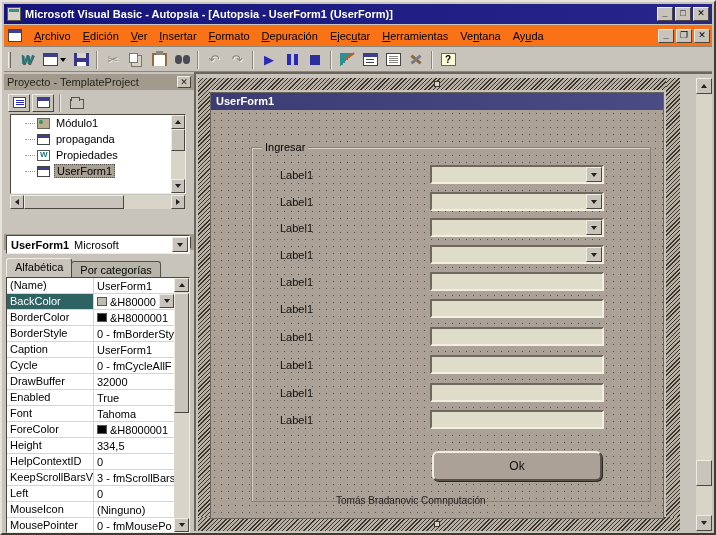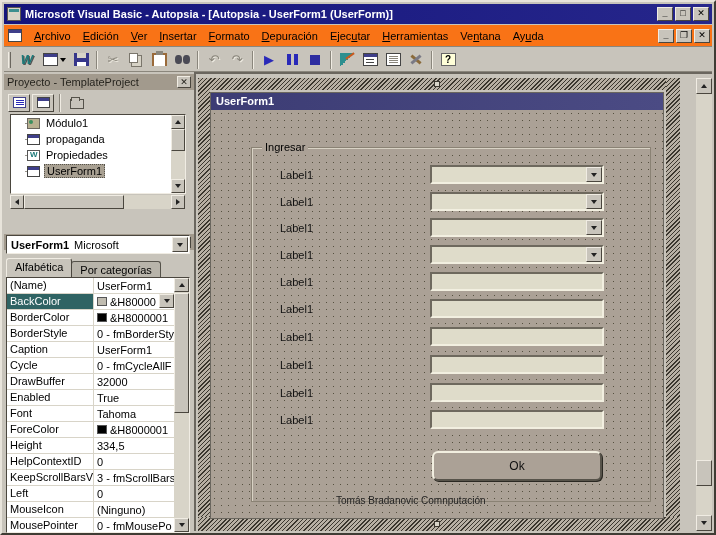--- a/index.html
+++ b/index.html
@@ -66,21 +66,21 @@
   .ptb-btn { width:22px; height:18px; display:flex; align-items:center; justify-content:center; }
   .raised { border:1px solid; border-color:#f0ece3 #4a463e #4a463e #f0ece3; background:#c8c4bb; }
   .vc-ic{width:13px;height:11px;background:#fff;border:1px solid #3f3f8a;position:relative;}
   .vc-ic::after{content:"";position:absolute;left:2px;top:2px;width:8px;height:1px;background:#2929b8;box-shadow:0 2px 0 #2929b8,0 4px 0 #2929b8;}
   .vo-ic{width:13px;height:11px;background:#fff;border:1px solid #444;position:relative;}
   .vo-ic::before{content:"";position:absolute;left:0;top:0;right:0;height:3px;background:#3f3f8a;}
   .folder-ic{width:14px;height:10px;background:#c8c4bb;border:1px solid #55524a;position:relative;margin-top:2px;}
   .folder-ic::before{content:"";position:absolute;left:0;top:-3px;width:7px;height:3px;background:#c8c4bb;border:1px solid #55524a;border-bottom:none;}
   .tree { position:absolute; left:8px; top:112px; width:176px; height:80px; background:#fff;
     border:1px solid; border-color:#4a463e #f0ece3 #f0ece3 #4a463e; overflow:hidden; }
-  .titem { height:16px; display:flex; align-items:center; padding-left:16px; position:relative; white-space:nowrap;}
+  .titem { height:16px; display:flex; align-items:center; padding-left:26px; position:relative; white-space:nowrap;}
   .titem::before{content:"";position:absolute;left:14px;top:8px;width:10px;border-top:1px dotted #9a968c;}
   .ticon { width:13px; height:11px; margin-right:4px; position:relative; flex:none;}
   .module-ic{background:#b8b090;border:1px solid #6a665e;} .module-ic::after{content:"";position:absolute;left:1px;top:1px;width:4px;height:4px;background:#3c8f5f;border-radius:50%;}
   .form-ic{background:#fff;border:1px solid #444;} .form-ic::before{content:"";position:absolute;left:0;top:0;right:0;height:3px;background:#3f3f8a;}
   .doc-ic{background:#fff;border:1px solid #555;} .doc-ic::after{content:"W";position:absolute;left:2px;top:-1px;font-size:8px;font-weight:bold;color:#1d7a7a;}
   .tlabel{padding:0 2px;}
   .titem.sel .tlabel{background:#a8a092; border:1px dotted #55524a;}
   
   .sb { background:#d8d4c8; position:absolute; }
   .sbtn { position:absolute; width:14px; height:14px; background:#c8c4bb; border:1px solid; border-color:#f0ece3 #4a463e #4a463e #f0ece3; display:flex; align-items:center; justify-content:center;}

